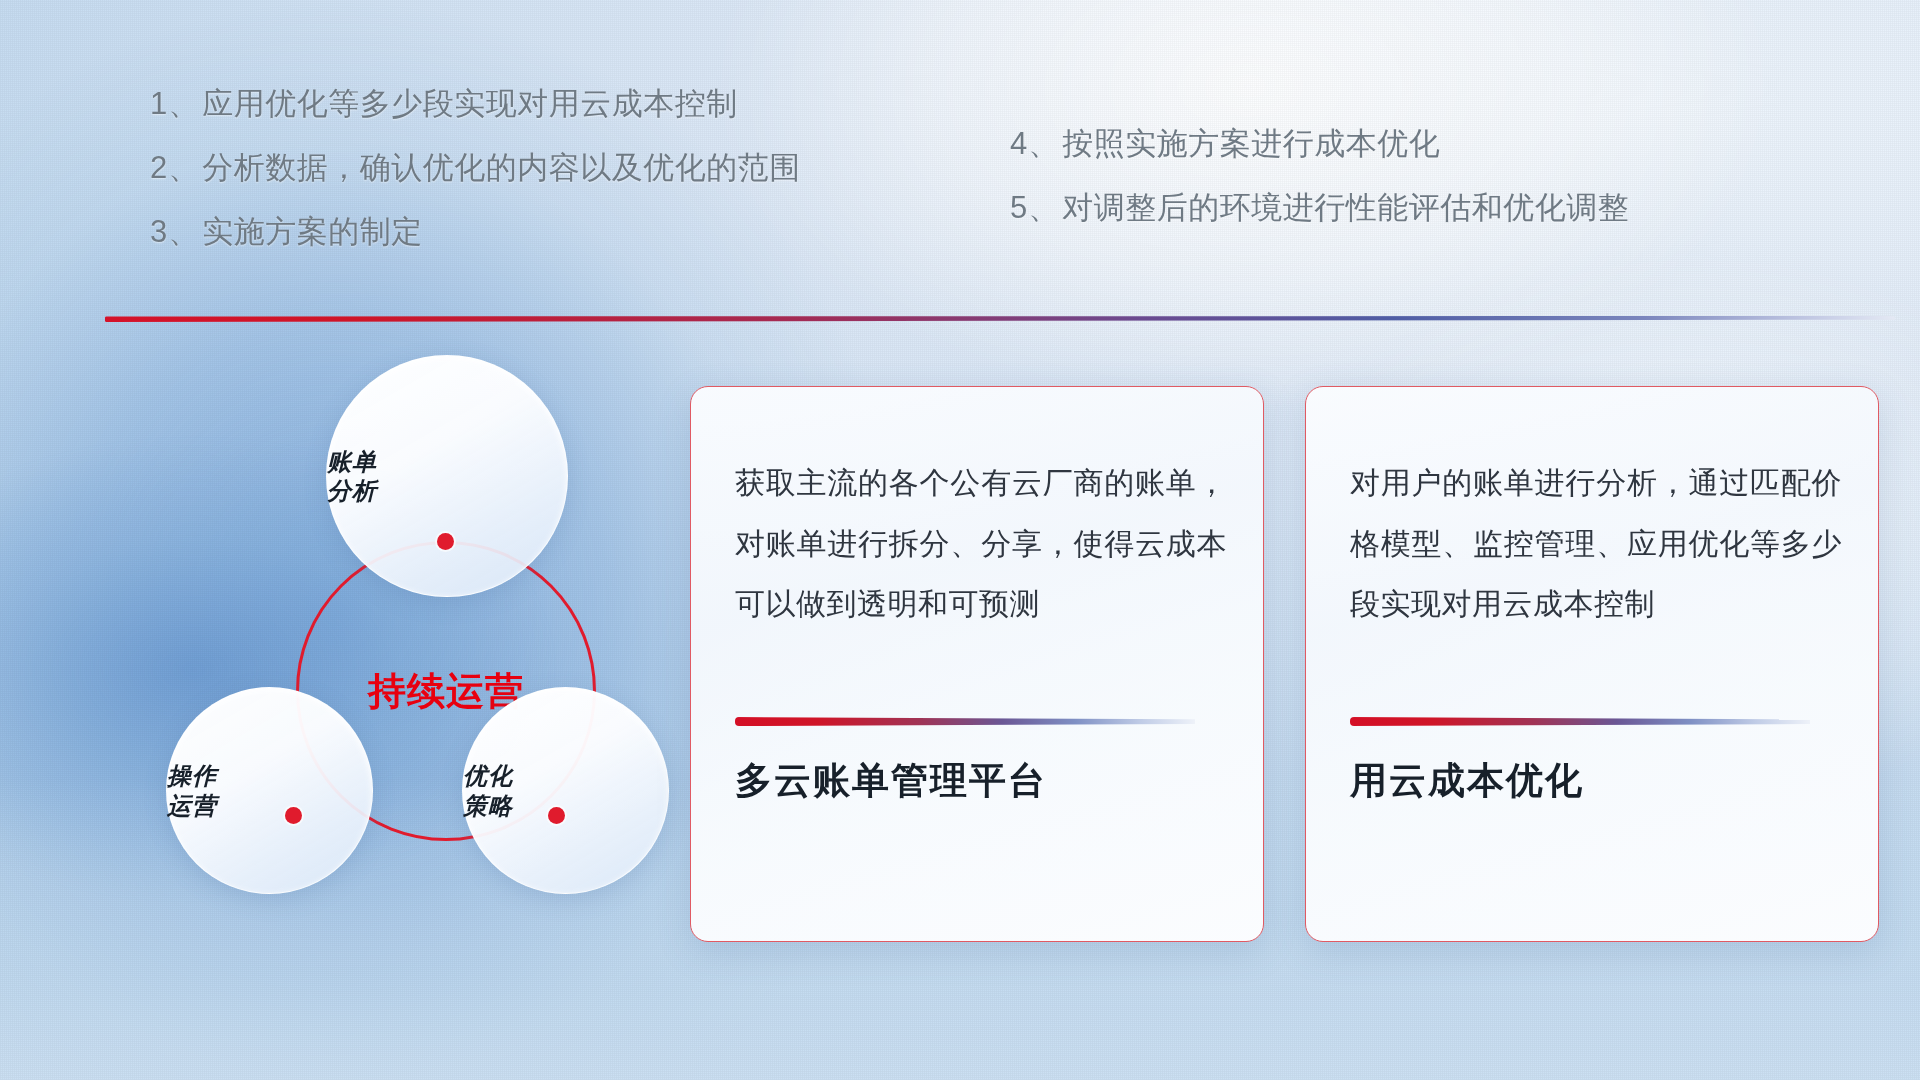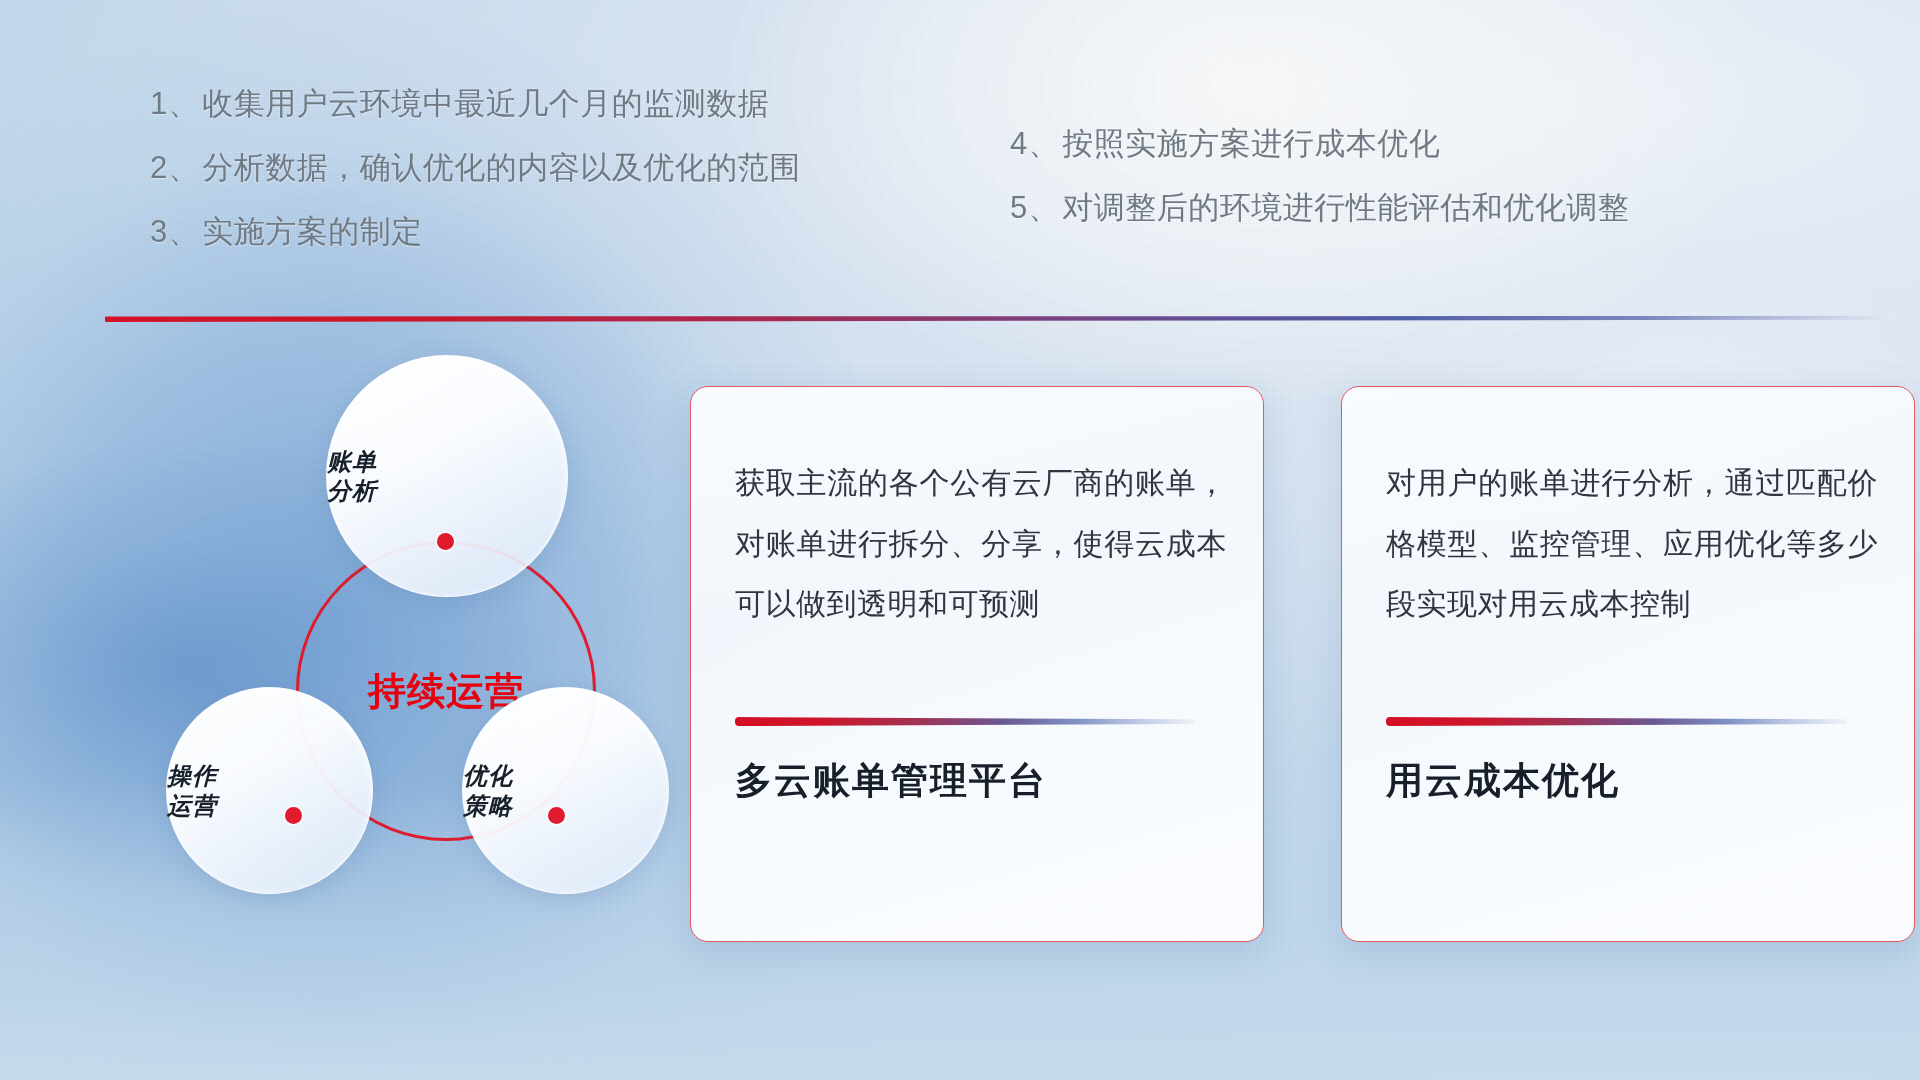--- a/index.html
+++ b/index.html
@@ -109,21 +109,21 @@
   
   .card{
     position:absolute;top:386px;height:554px;
     border-radius:18px;
     border:1.6px solid #e05a63;
     background:linear-gradient(165deg, rgba(250,252,255,.97) 0%, rgba(244,248,253,.96) 35%, rgba(248,251,254,.97) 62%, rgba(252,253,255,.98) 100%);
     box-shadow:0 10px 34px rgba(70,110,160,.18);
     overflow:hidden;
   }
   .card.c1{left:690px;width:572px;}
-  .card.c2{left:1305px;width:572px;margin-left:36px;}
+  .card.c2{left:1305px;width:572px;}
   .card-body{
     position:absolute;left:44px;right:36px;top:66px;
     color:#2f3640;font-size:30px;line-height:2.02;letter-spacing:.5px;
     text-align:justify;text-justify:inter-ideograph;
   }
   .card-rule{
     position:absolute;left:44px;width:460px;height:9px;top:330px;
     background:linear-gradient(90deg,#d40f26 0%,#cf1528 18%,#a03355 40%,#6a5795 58%,#7f90c4 74%,#bfcbe6 88%,#eef2f9 100%);
     clip-path:polygon(0 0, 100% 26%, 100% 78%, 0 100%);
     border-radius:4px 0 0 4px;
@@ -145,21 +145,21 @@
   <div class="bg-white-top"></div>
   <div class="bg-white-right"></div>
   <div class="bg-bottom-band"></div>
   <div class="bg-noise"></div>
 
   <div class="process">
 
     <div class="proc-col left">
       <div class="proc-item">
         <span class="proc-num">1、</span>
-        <span class="proc-text">收集用户云环境中最近几个月的监测数据</span>
+        <span class="proc-text">应用优化等多少段实现对用云成本控制</span>
       </div>
       <div class="proc-item">
         <span class="proc-num">2、</span>
         <span class="proc-text">分析数据，确认优化的内容以及优化的范围</span>
       </div>
       <div class="proc-item">
         <span class="proc-num">3、</span>
         <span class="proc-text">实施方案的制定</span>
       </div>
     </div>

